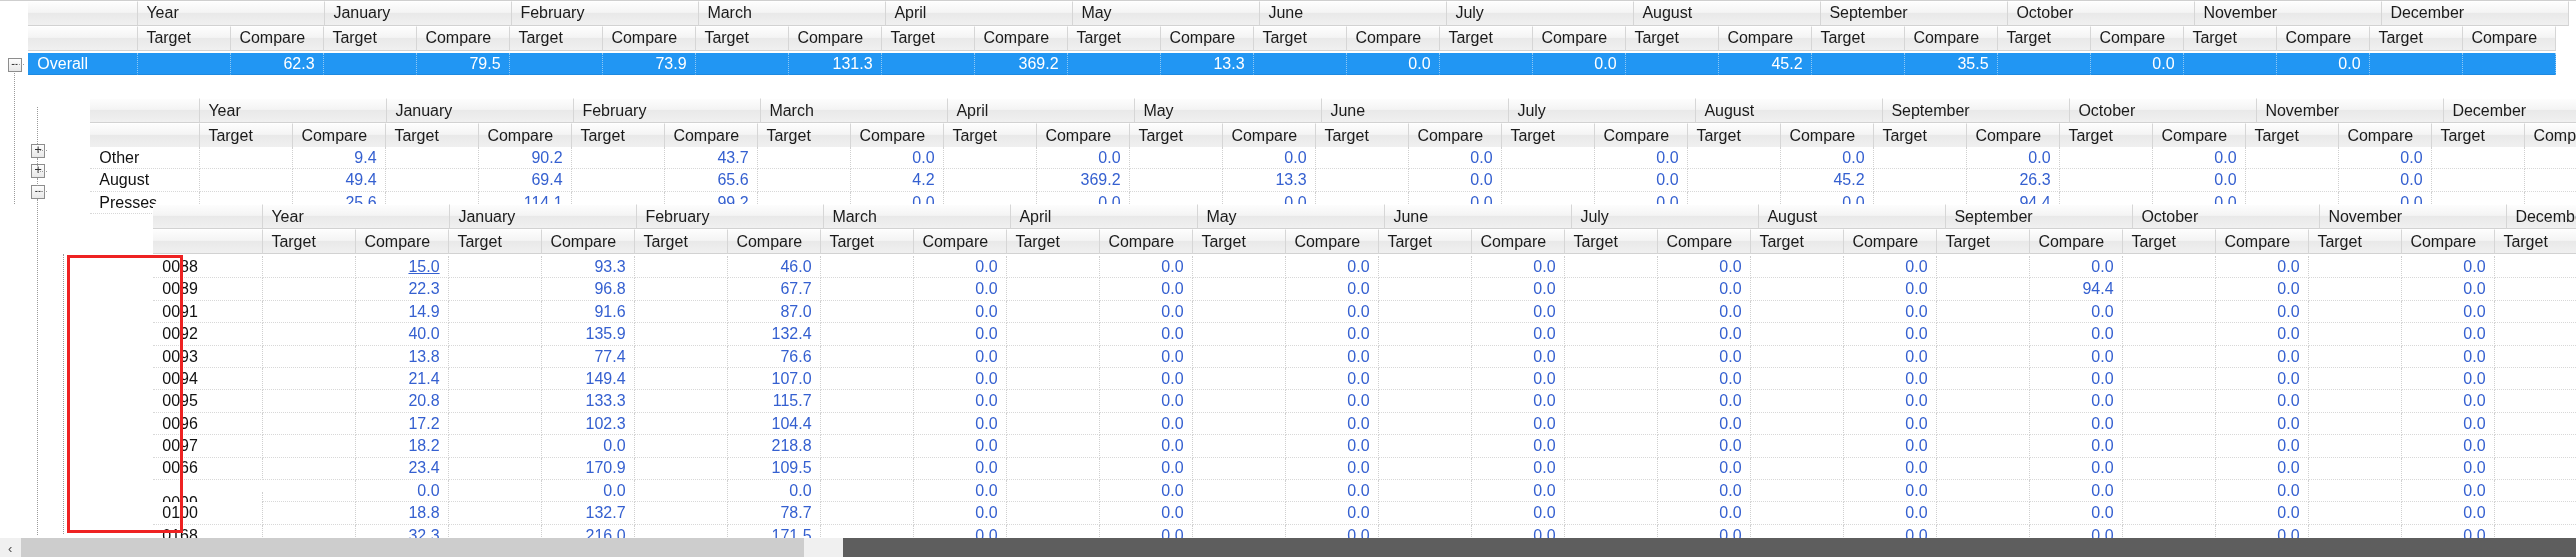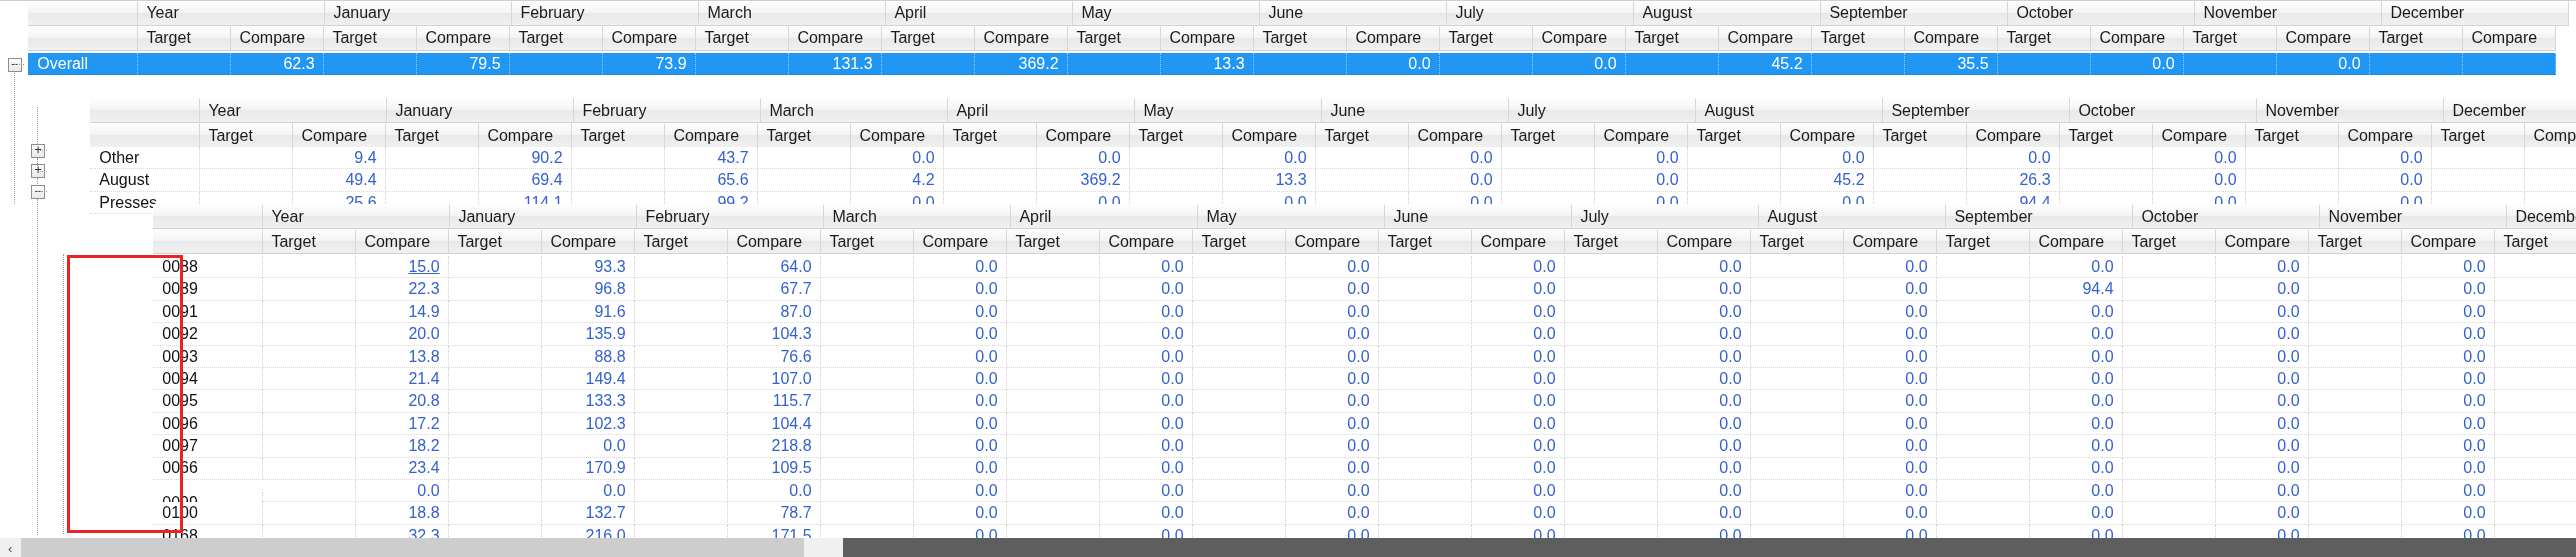--- a/index.html
+++ b/index.html
@@ -387,21 +387,21 @@
       </div>
   </div>
   <div id="g3-rows" style="position: absolute; left: 153px; top: 256px;">
       <div class="drow">
         <div class="dcell name" style="width: 110px;">0088</div>
         <div class="dcell" style="width: 93px;"></div>
         <div class="dcell" style="width: 93px; text-decoration: underline;">15.0</div>
         <div class="dcell" style="width: 93px;"></div>
         <div class="dcell" style="width: 93px;">93.3</div>
         <div class="dcell" style="width: 93px;"></div>
-        <div class="dcell" style="width: 93px;">64.0</div>
+        <div class="dcell" style="width: 93px;">46.0</div>
         <div class="dcell" style="width: 93px;"></div>
         <div class="dcell" style="width: 93px;">0.0</div>
         <div class="dcell" style="width: 93px;"></div>
         <div class="dcell" style="width: 93px;">0.0</div>
         <div class="dcell" style="width: 93px;"></div>
         <div class="dcell" style="width: 93px;">0.0</div>
         <div class="dcell" style="width: 93px;"></div>
         <div class="dcell" style="width: 93px;">0.0</div>
         <div class="dcell" style="width: 93px;"></div>
         <div class="dcell" style="width: 93px;">0.0</div>
@@ -467,25 +467,25 @@
         <div class="dcell" style="width: 93px;">0.0</div>
         <div class="dcell" style="width: 93px;"></div>
         <div class="dcell" style="width: 93px;">0.0</div>
         <div class="dcell" style="width: 93px;"></div>
         <div class="dcell" style="width: 93px;">0.0</div>
         <div class="dcell" style="width: 93px;"></div>
       </div>
       <div class="drow">
         <div class="dcell name" style="width: 110px;">0092</div>
         <div class="dcell" style="width: 93px;"></div>
-        <div class="dcell" style="width: 93px;">20.0</div>
+        <div class="dcell" style="width: 93px;">40.0</div>
         <div class="dcell" style="width: 93px;"></div>
         <div class="dcell" style="width: 93px;">135.9</div>
         <div class="dcell" style="width: 93px;"></div>
-        <div class="dcell" style="width: 93px;">104.3</div>
+        <div class="dcell" style="width: 93px;">132.4</div>
         <div class="dcell" style="width: 93px;"></div>
         <div class="dcell" style="width: 93px;">0.0</div>
         <div class="dcell" style="width: 93px;"></div>
         <div class="dcell" style="width: 93px;">0.0</div>
         <div class="dcell" style="width: 93px;"></div>
         <div class="dcell" style="width: 93px;">0.0</div>
         <div class="dcell" style="width: 93px;"></div>
         <div class="dcell" style="width: 93px;">0.0</div>
         <div class="dcell" style="width: 93px;"></div>
         <div class="dcell" style="width: 93px;">0.0</div>
@@ -497,21 +497,21 @@
         <div class="dcell" style="width: 93px;">0.0</div>
         <div class="dcell" style="width: 93px;"></div>
         <div class="dcell" style="width: 93px;">0.0</div>
         <div class="dcell" style="width: 93px;"></div>
       </div>
       <div class="drow">
         <div class="dcell name" style="width: 110px;">0093</div>
         <div class="dcell" style="width: 93px;"></div>
         <div class="dcell" style="width: 93px;">13.8</div>
         <div class="dcell" style="width: 93px;"></div>
-        <div class="dcell" style="width: 93px;">88.8</div>
+        <div class="dcell" style="width: 93px;">77.4</div>
         <div class="dcell" style="width: 93px;"></div>
         <div class="dcell" style="width: 93px;">76.6</div>
         <div class="dcell" style="width: 93px;"></div>
         <div class="dcell" style="width: 93px;">0.0</div>
         <div class="dcell" style="width: 93px;"></div>
         <div class="dcell" style="width: 93px;">0.0</div>
         <div class="dcell" style="width: 93px;"></div>
         <div class="dcell" style="width: 93px;">0.0</div>
         <div class="dcell" style="width: 93px;"></div>
         <div class="dcell" style="width: 93px;">0.0</div>

